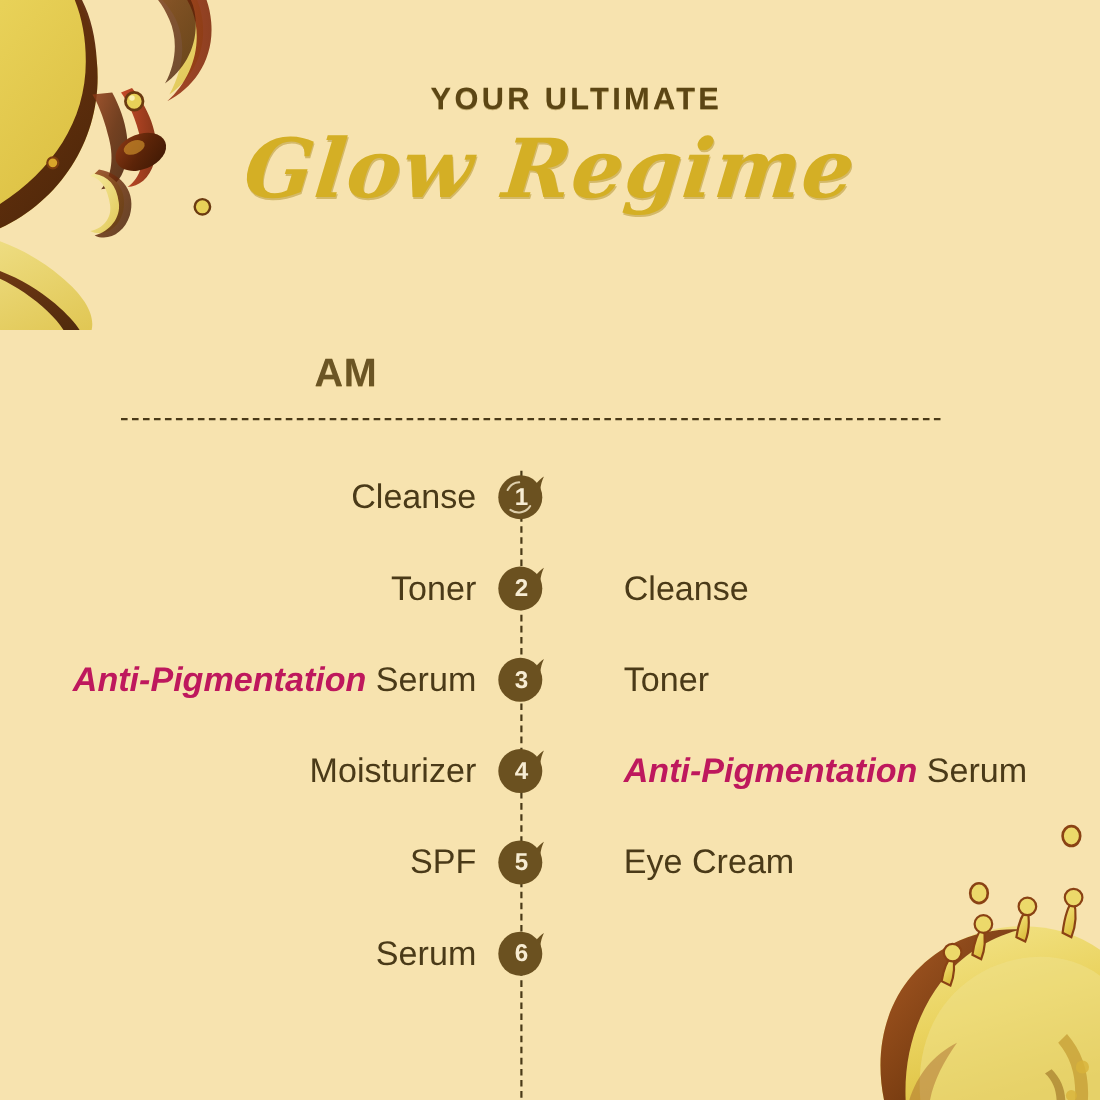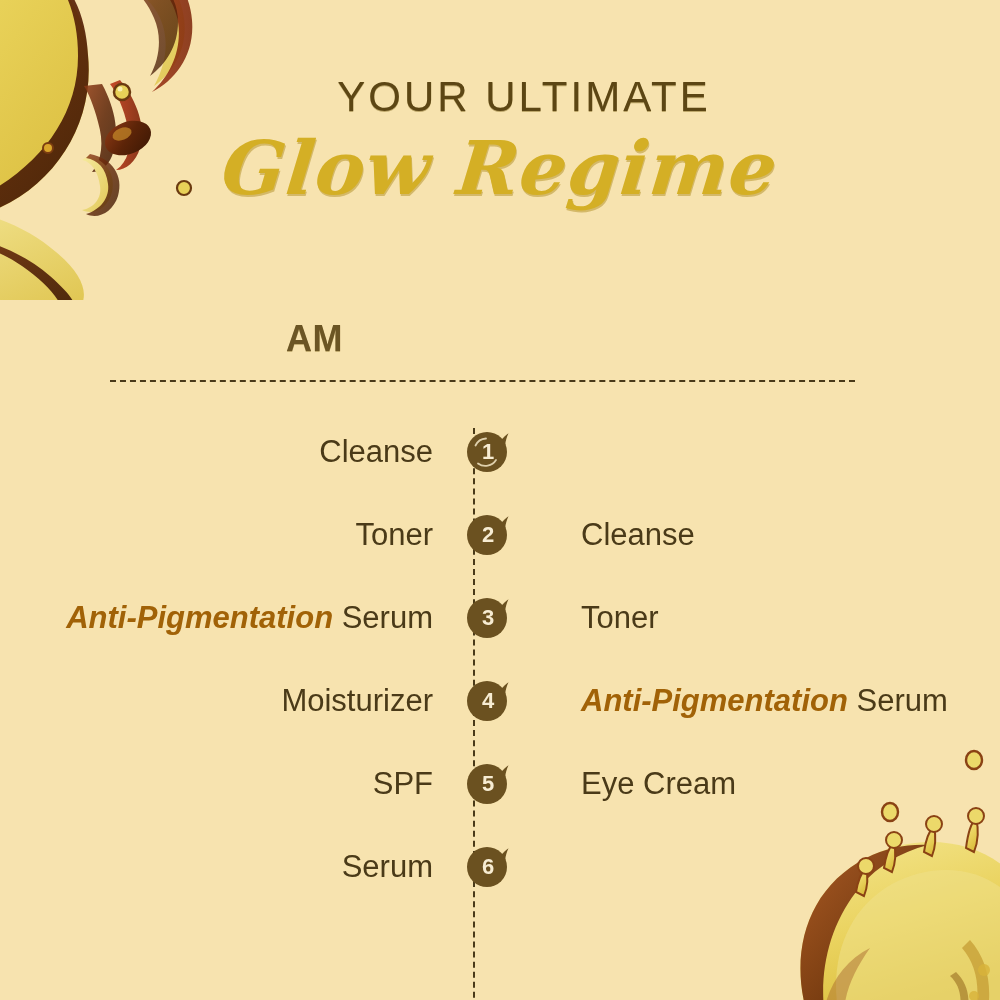--- a/index.html
+++ b/index.html
@@ -27,22 +27,22 @@
     width:250px; height:290px;
     pointer-events:none;
   }
 
   
   .title-wrap {
     position:absolute; left:0; right:0; top:76px;
     text-align:center;
   }
   .title-kicker {
-    font-size:42px;
-    font-weight:normal;
+    font-size:28px;
+    font-weight:bold;
     letter-spacing:3.0px;
     color:#5c4614;
     line-height:1;
     text-shadow:0 1px 0 rgba(120,95,25,.45);
     margin-left:48px;
   }
   .title-script {
     margin-top:12px;
     font-family:"DejaVu Serif", serif;
     font-style:italic;
@@ -86,42 +86,42 @@
 
   
   .vrule {
     position:absolute;
     left:473px; top:18px;
     width:0; height:590px;
     border-left:2.2px dashed #4a3a18;
   }
 
   
-  .rows { position:relative; margin-top:30px;padding-left:14px; }
+  .rows { position:relative; margin-top:30px; }
 
   .row {
     position:relative;
     height:83px;
   }
 
   .cell {
     position:absolute;
     top:50%;
     transform:translateY(-50%);
     font-size:31px;
     color:#4a3a18;
     white-space:nowrap;
   }
   .cell.am { right:567px; text-align:right; }
   .cell.pm { left:567px;  text-align:left;  }
 
   .cell em {
     font-style:italic;
     font-weight:bold;
-    color:#a16207;
+    color:#be185d;
   }
 
   
   .badge {
     position:absolute;
     left:474px;
     top:50%;
     transform:translate(-50%,-50%);
     width:46px; height:46px;
   }

